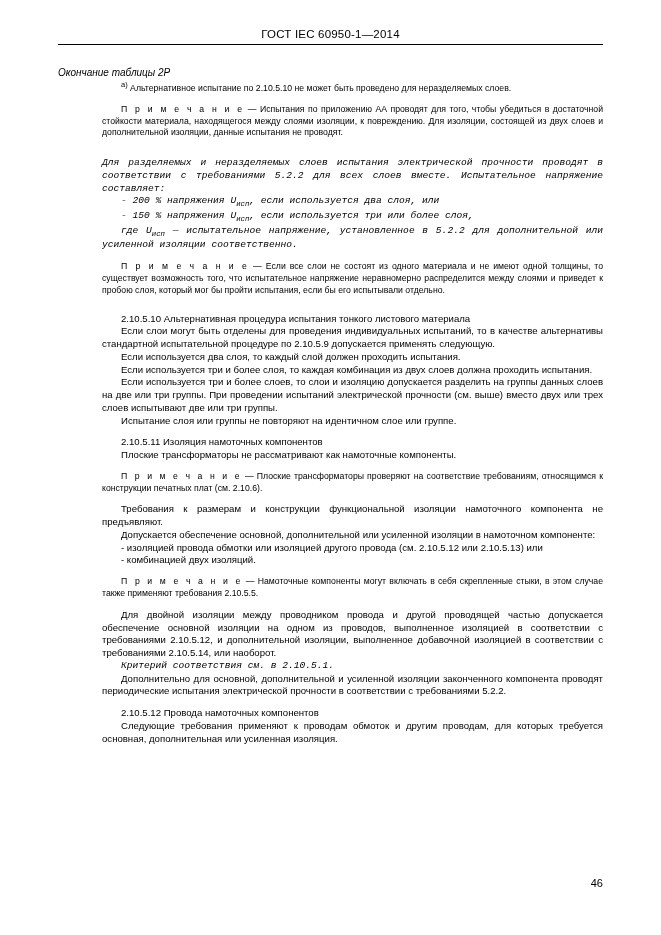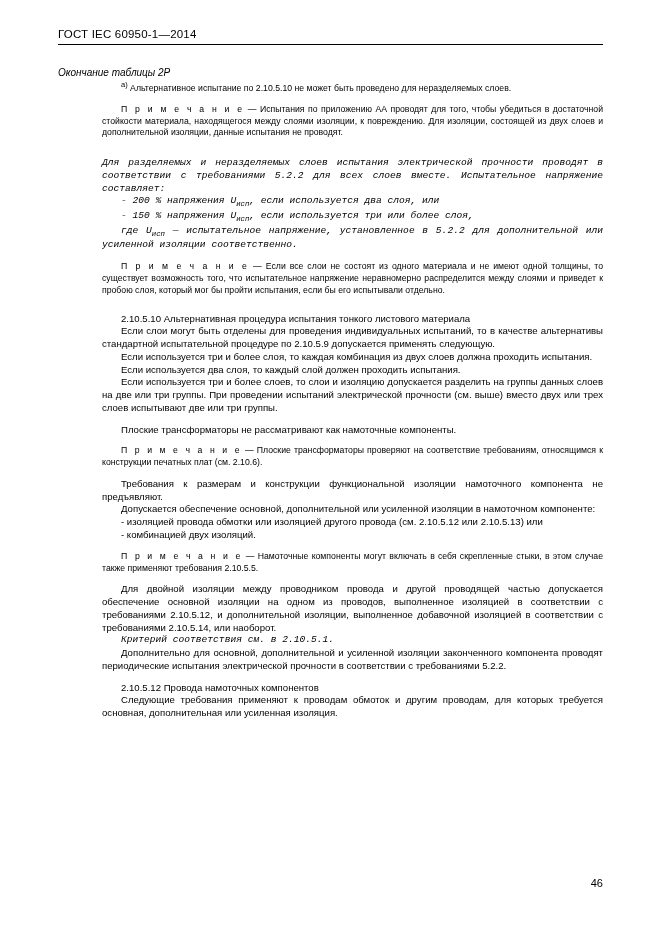--- a/index.html
+++ b/index.html
@@ -18,21 +18,21 @@
   .page {
     position: absolute;
     left: 0;
     top: 0;
     width: 661px;
     height: 935px;
     box-sizing: border-box;
     padding: 28px 58px 20px 58px;
   }
   .header {
-    text-align: left;
+    text-align: center;
     font-size: 11.5px;
     letter-spacing: 0.2px;
     padding-bottom: 4px;
     border-bottom: 1.2px solid #000;
     margin-bottom: 22px;
   }
   .table-cont {
     font-size: 10px;
     font-style: italic;
     margin-bottom: 2px;
@@ -111,26 +111,28 @@
 
   <div class="blk">
     <p class="small ind"><span class="note-lead">П р и м е ч а н и е</span> <span>— Если все слои не состоят из одного материала и не имеют одной толщины, то существует возможность того, что испытательное напряжение неравномерно распределится между слоями и приведет к пробою слоя, который мог бы пройти испытания, если бы его испытывали отдельно.</span></p>
   </div>
 
   <div style="height:7px"></div>
 
   <div class="blk">
     <p class="ind">2.10.5.10 Альтернативная процедура испытания тонкого листового материала</p>
     <p class="ind">Если слои могут быть отделены для проведения индивидуальных испытаний, то в качестве альтернативы стандартной испытательной процедуре по 2.10.5.9 допускается применять следующую.</p>
+    <p class="ind">Если используется два слоя, то каждый слой должен проходить испытания.</p>
     <p class="ind">Если используется три и более слоя, то каждая комбинация из двух слоев должна проходить испытания.</p>
-    <p class="ind">Если используется два слоя, то каждый слой должен проходить испытания.</p>
     <p class="ind">Если используется три и более слоев, то слои и изоляцию допускается разделить на группы данных слоев на две или три группы. При проведении испытаний электрической прочности (см. выше) вместо двух или трех слоев испытывают две или три группы.</p>
+    <p class="ind">Испытание слоя или группы не повторяют на идентичном слое или группе.</p>
   </div>
 
   <div class="blk">
+    <p class="ind">2.10.5.11 Изоляция намоточных компонентов</p>
     <p class="ind">Плоские трансформаторы не рассматривают как намоточные компоненты.</p>
   </div>
 
   <div class="blk">
     <p class="small ind"><span class="note-lead">П р и м е ч а н и е</span> <span>— Плоские трансформаторы проверяют на соответствие требованиям, относящимся к конструкции печатных плат (см. 2.10.6).</span></p>
   </div>
 
   <div class="blk">
     <p class="ind">Требования к размерам и конструкции функциональной изоляции намоточного компонента не предъявляют.</p>
     <p class="ind">Допускается обеспечение основной, дополнительной или усиленной изоляции в намоточном компоненте:</p>

